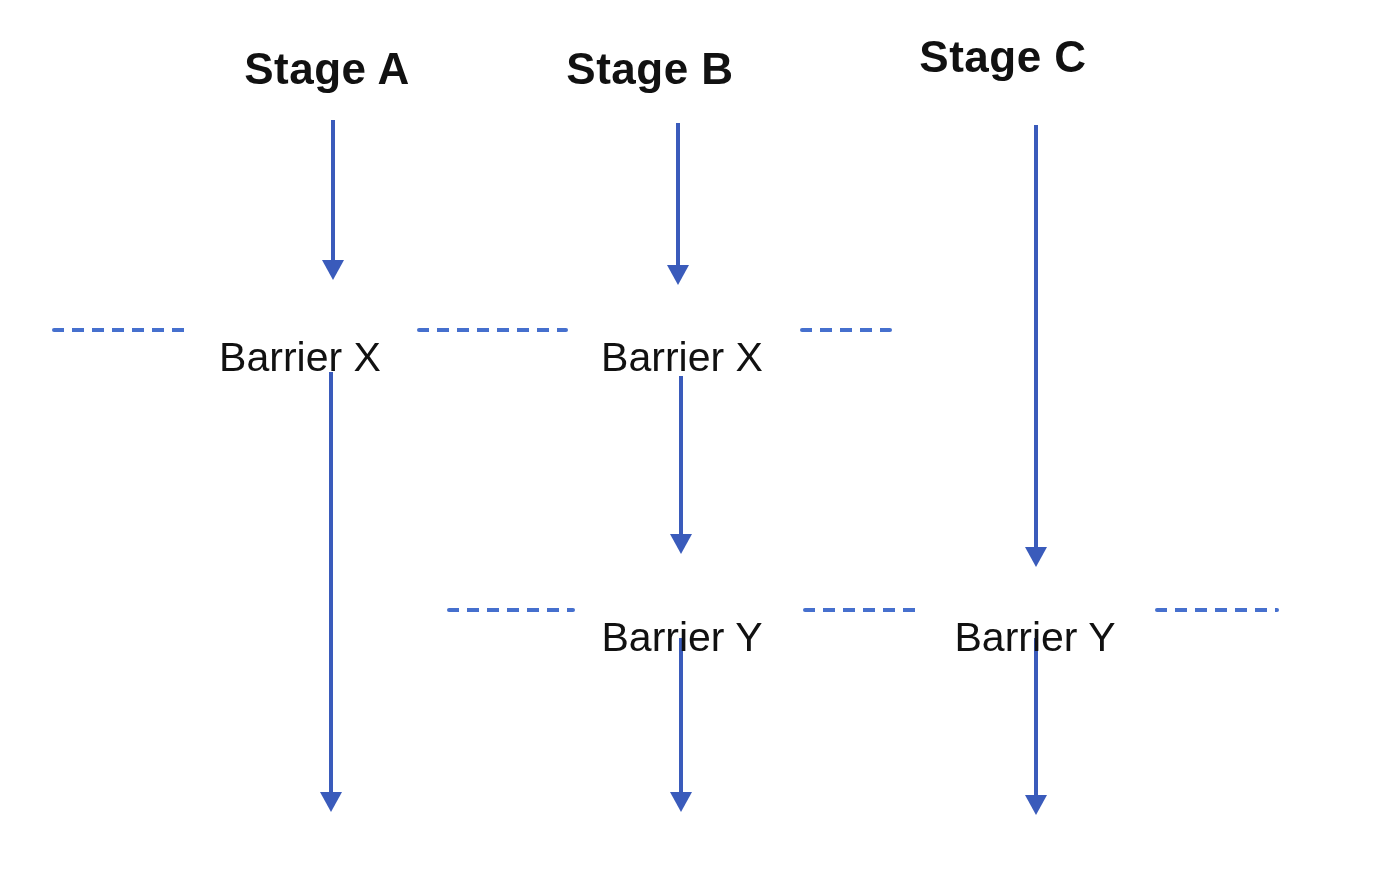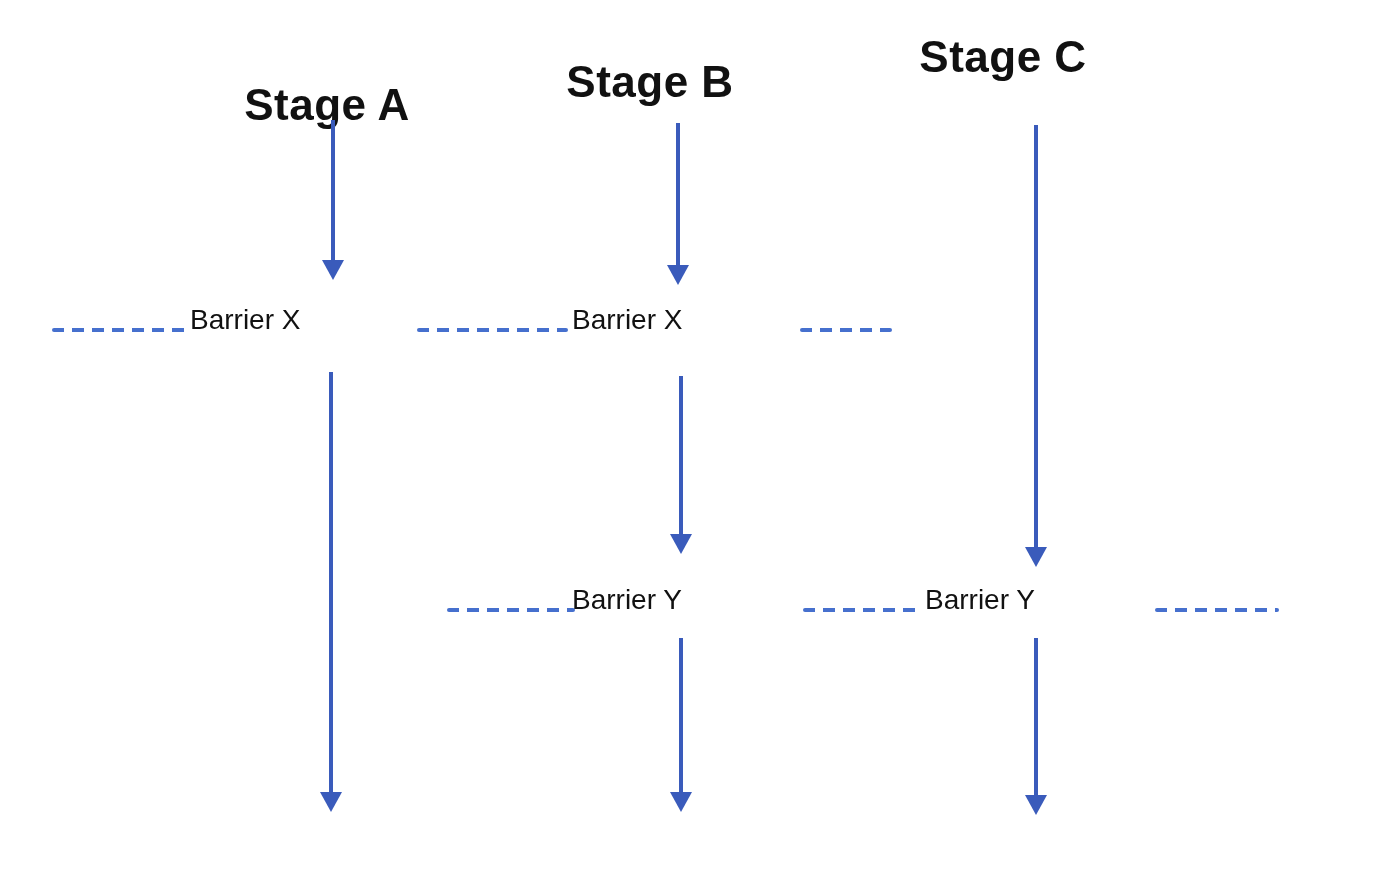--- a/index.html
+++ b/index.html
@@ -24,25 +24,26 @@
     text-align:center;
     font-size:44px;
     font-weight:700;
     color:var(--text);
     letter-spacing:0.5px;
     white-space:nowrap;
   }
   .barrier-label{
     position:absolute;
     width:220px;
-    text-align:left;
-    font-size:28px;
+    text-align:center;
+    font-size:41px;
     font-weight:400;
     color:var(--text);
     white-space:nowrap;
+    margin-top:30px;
   }
   .arrow{
     position:absolute;
     width:4px;
     background:var(--arrow);
   }
   .arrow::after{
     content:"";
     position:absolute;
     bottom:-20px;
@@ -59,22 +60,22 @@
     background:repeating-linear-gradient(90deg,
       var(--dash) 0, var(--dash) 12px,
       transparent 12px, transparent 20px);
   }
 </style>
 </head>
 <body>
 
 <div class="canvas">
 
-  <div class="stage-label" style="left:217px; top:44px;margin-top:36px;">Stage A</div>
-  <div class="stage-label" style="left:540px; top:57px;">Stage B</div>
+  <div class="stage-label" style="left:217px; top:44px;">Stage A</div>
+  <div class="stage-label" style="left:540px; top:44px;">Stage B</div>
   <div class="stage-label" style="left:893px; top:32px;">Stage C</div>
 
   <div class="arrow" style="left:331px; top:120px; height:140px;"></div>
   <div class="arrow" style="left:329px; top:372px; height:420px;"></div>
 
   <div class="arrow" style="left:676px; top:123px; height:142px;"></div>
   <div class="arrow" style="left:679px; top:376px; height:158px;"></div>
   <div class="arrow" style="left:679px; top:638px; height:154px;"></div>
 
   <div class="arrow" style="left:1034px; top:125px; height:422px;"></div>

